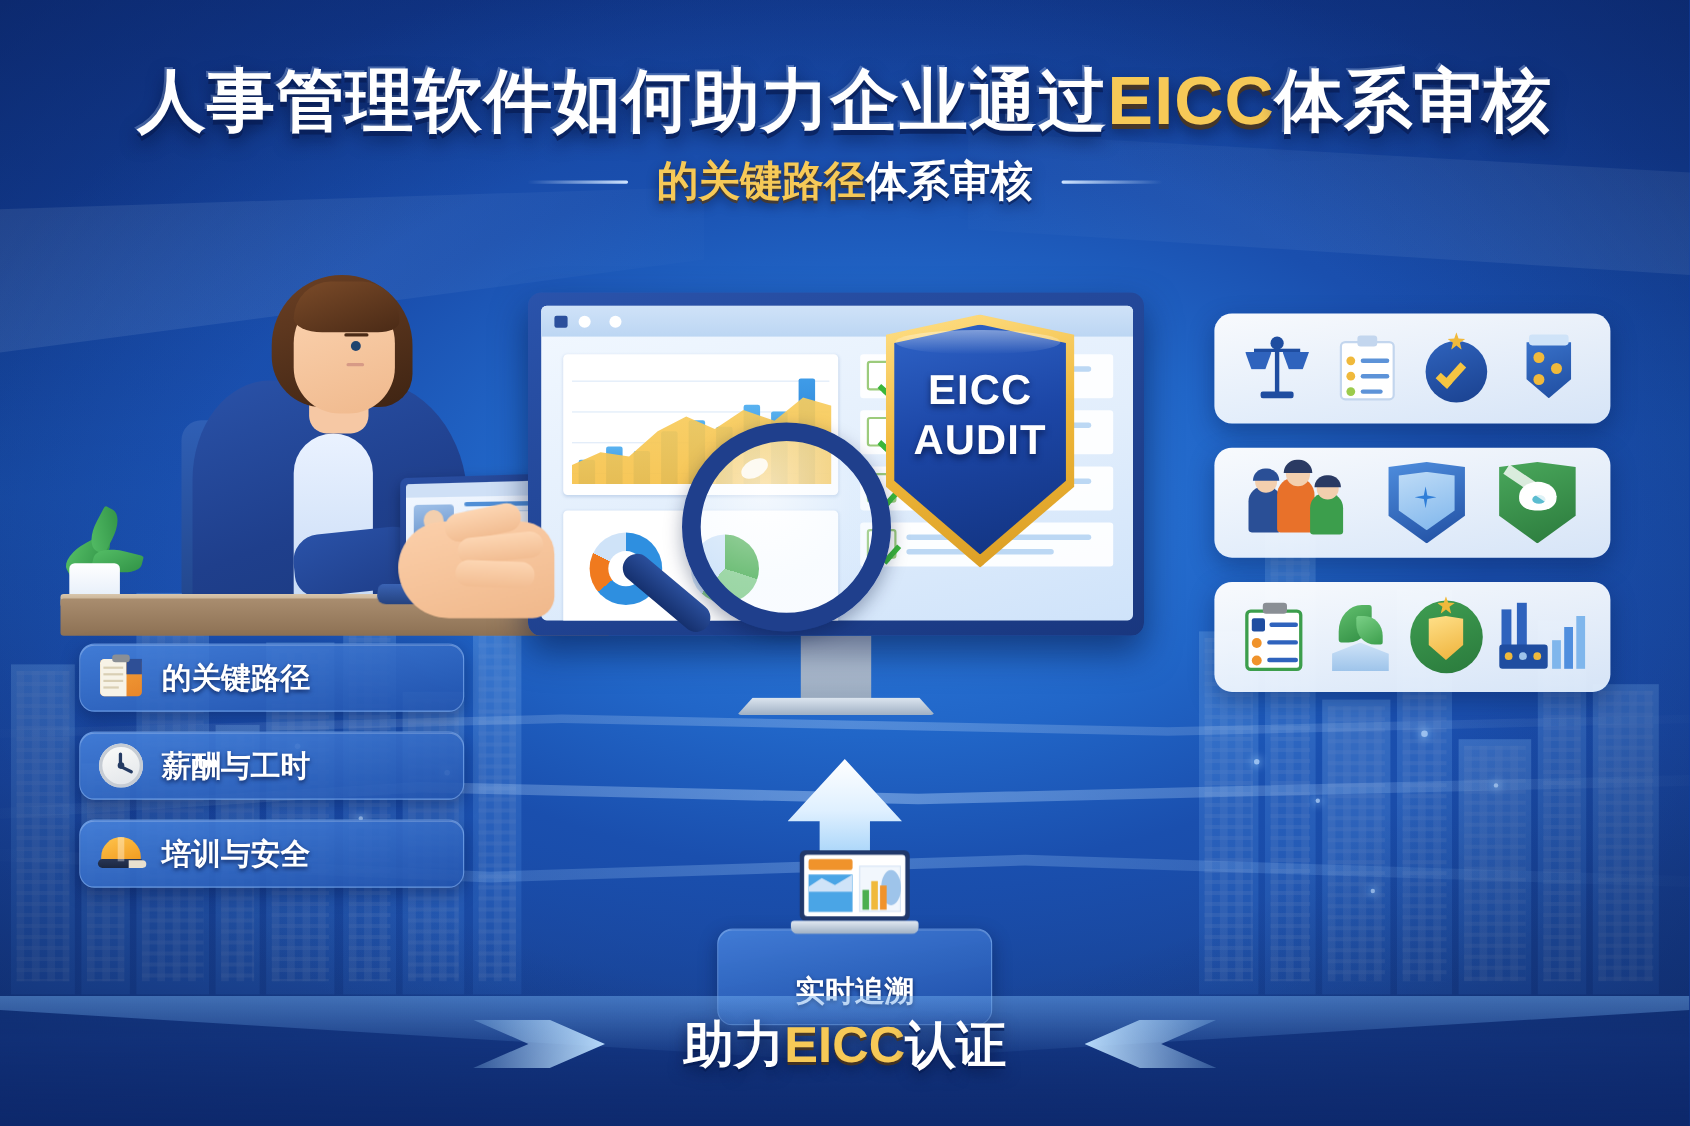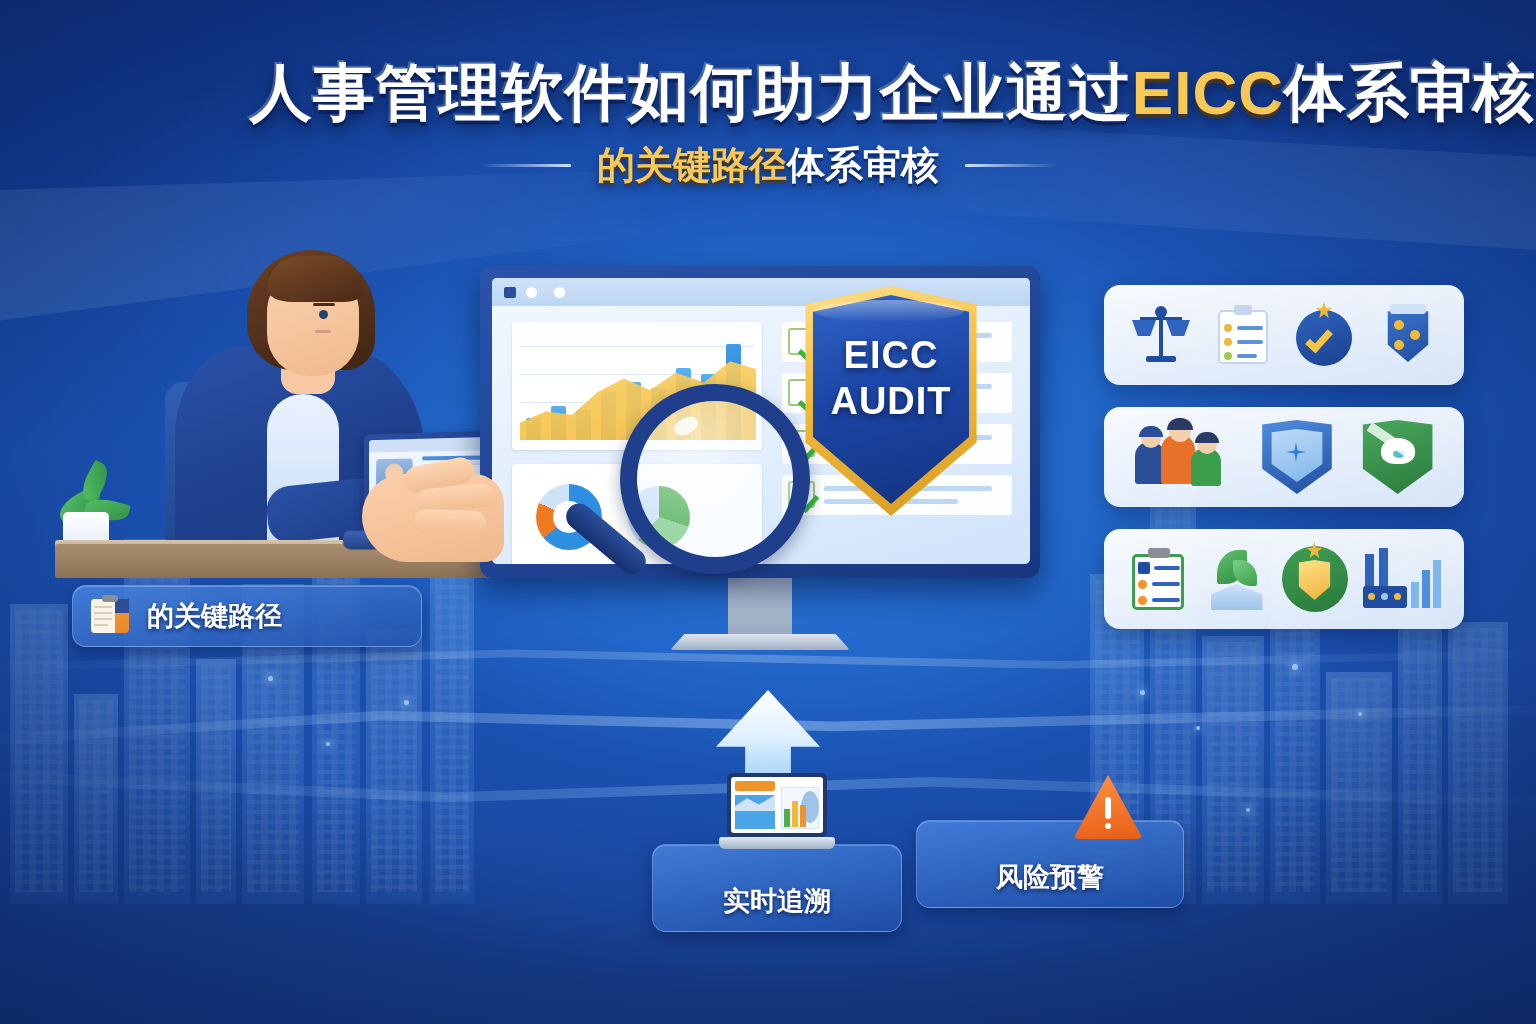--- a/index.html
+++ b/index.html
@@ -41,21 +41,20 @@
   .header { position:absolute; top:0; left:0; right:0; height:235px; z-index:30; text-align:center; }
   .title {
     margin-top:62px;
     font-size:62px; font-weight:bold; letter-spacing:1px; line-height:1;
     color:#ffffff;
     text-shadow:
       0 4px 0 rgba(8,30,86,.75),
       0 7px 16px rgba(4,16,56,.75),
       -2px -2px 0 rgba(190,215,255,.35);
     white-space:nowrap;
-    text-align:right;
   }
   .title .accent { color:#f6c957; text-shadow:0 4px 0 rgba(92,56,4,.7), 0 7px 14px rgba(4,16,56,.7); }
   .subwrap { margin-top:22px; display:flex; align-items:center; justify-content:center; gap:26px; }
   .subline { width:92px; height:3px; background:linear-gradient(90deg, rgba(180,215,255,0), #cfe4ff); border-radius:2px; }
   .subline.r { background:linear-gradient(270deg, rgba(180,215,255,0), #cfe4ff); }
   .subtitle {
     font-size:38px; font-weight:bold; white-space:nowrap; line-height:1;
     color:#ffffff;
     text-shadow:0 3px 0 rgba(10,34,92,.7), 0 5px 12px rgba(4,16,56,.6);
   }
@@ -490,21 +489,39 @@
         <div style="position:absolute;left:5px;top:11px;width:18px;height:2px;background:#d9cfb4;"></div>
         <div style="position:absolute;left:5px;top:17px;width:18px;height:2px;background:#d9cfb4;"></div>
         <div style="position:absolute;left:5px;top:23px;width:18px;height:2px;background:#d9cfb4;"></div>
         <div style="position:absolute;left:5px;top:29px;width:14px;height:2px;background:#d9cfb4;"></div>
         <div style="position:absolute;left:26px;top:4px;width:14px;height:14px;background:#2e4f96;"></div>
         <div style="position:absolute;left:13px;top:0px;width:16px;height:7px;background:#8a8f95;border-radius:3px;"></div>
       </div>
       <div class="lp-tx">的关键路径</div>
     </div>
 
-
+    <div class="lp">
+      <div class="lp-ic">
+        <div style="position:absolute;inset:1px;border-radius:50%;background:linear-gradient(160deg,#fdfdfb,#dfe3e8);box-shadow:inset 0 0 0 3px #c6ccd4;"></div>
+        <div style="position:absolute;left:19px;top:9px;width:3px;height:13px;background:#243a63;border-radius:2px;transform-origin:bottom center;"></div>
+        <div style="position:absolute;left:20px;top:20px;width:13px;height:3px;background:#243a63;border-radius:2px;transform-origin:left center;transform:rotate(26deg);"></div>
+        <div style="position:absolute;left:18px;top:18px;width:6px;height:6px;border-radius:50%;background:#243a63;"></div>
+      </div>
+      <div class="lp-tx">薪酬与工时</div>
+    </div>
+
+    <div class="lp">
+      <div class="lp-ic">
+        <div style="position:absolute;left:3px;top:6px;width:36px;height:22px;background:linear-gradient(160deg,#ffc44d,#f09a1e);border-radius:18px 18px 0 0;"></div>
+        <div style="position:absolute;left:0px;top:26px;width:42px;height:8px;background:linear-gradient(180deg,#283655,#1b2740);border-radius:4px;"></div>
+        <div style="position:absolute;left:28px;top:27px;width:16px;height:7px;background:#e8e0cf;border-radius:0 5px 5px 0;"></div>
+        <div style="position:absolute;left:18px;top:6px;width:6px;height:22px;background:rgba(255,255,255,.35);"></div>
+      </div>
+      <div class="lp-tx">培训与安全</div>
+    </div>
 
   </div>
 
   <div class="uparrow"></div>
 
   <div class="bpills">
 
 
     <div class="bp" style="left:284px; top:44px; width:250px;">
       <div class="bp-ic" style="top:-72px;width:116px;height:84px;">
@@ -517,25 +534,24 @@
           <div style="position:absolute;left:70px;top:14px;width:18px;height:32px;border-radius:50%;background:#9ec4ea;"></div>
           <div style="position:absolute;left:53px;top:32px;width:6px;height:18px;background:#4caf50;"></div>
           <div style="position:absolute;left:61px;top:24px;width:6px;height:26px;background:#f0b93b;"></div>
           <div style="position:absolute;left:69px;top:28px;width:6px;height:22px;background:#f0932b;"></div>
         </div>
         <div style="position:absolute;left:0;top:64px;width:116px;height:12px;background:linear-gradient(180deg,#e3eaf3,#9fb0c4);border-radius:3px 3px 6px 6px;"></div>
       </div>
       <div class="bp-tx">实时追溯</div>
     </div>
 
-    <div class="bp" style="left:548px; top:20px; width:268px;">
-      <div class="bp-ic" style="left:190px;">
-        <div style="position:absolute;left:8px;top:0;width:70px;height:64px;background:linear-gradient(175deg,#ff9040,#e85f18);clip-path:polygon(50% 0,100% 100%,0 100%);border-radius:6px;"></div>
-        <div style="position:absolute;left:40px;top:22px;width:6px;height:22px;background:#ffffff;border-radius:3px;"></div>
-        <div style="position:absolute;left:40px;top:48px;width:6px;height:6px;border-radius:50%;background:#ffffff;"></div>
-      </div>
-      <div class="bp-tx">风险预警</div>
-    </div>
-
-  </div>
-
+
+  </div>
+
+  <div class="banner">
+    <div class="ban-bg"></div>
+    <div class="ban-wave"></div>
+    <div class="chev l"></div>
+    <div class="chev r"></div>
+    <div class="ban-tx"><span>助力</span><span class="accent">EICC</span><span>认证</span></div>
+  </div>
 
 </div>
 
 </body></html>

